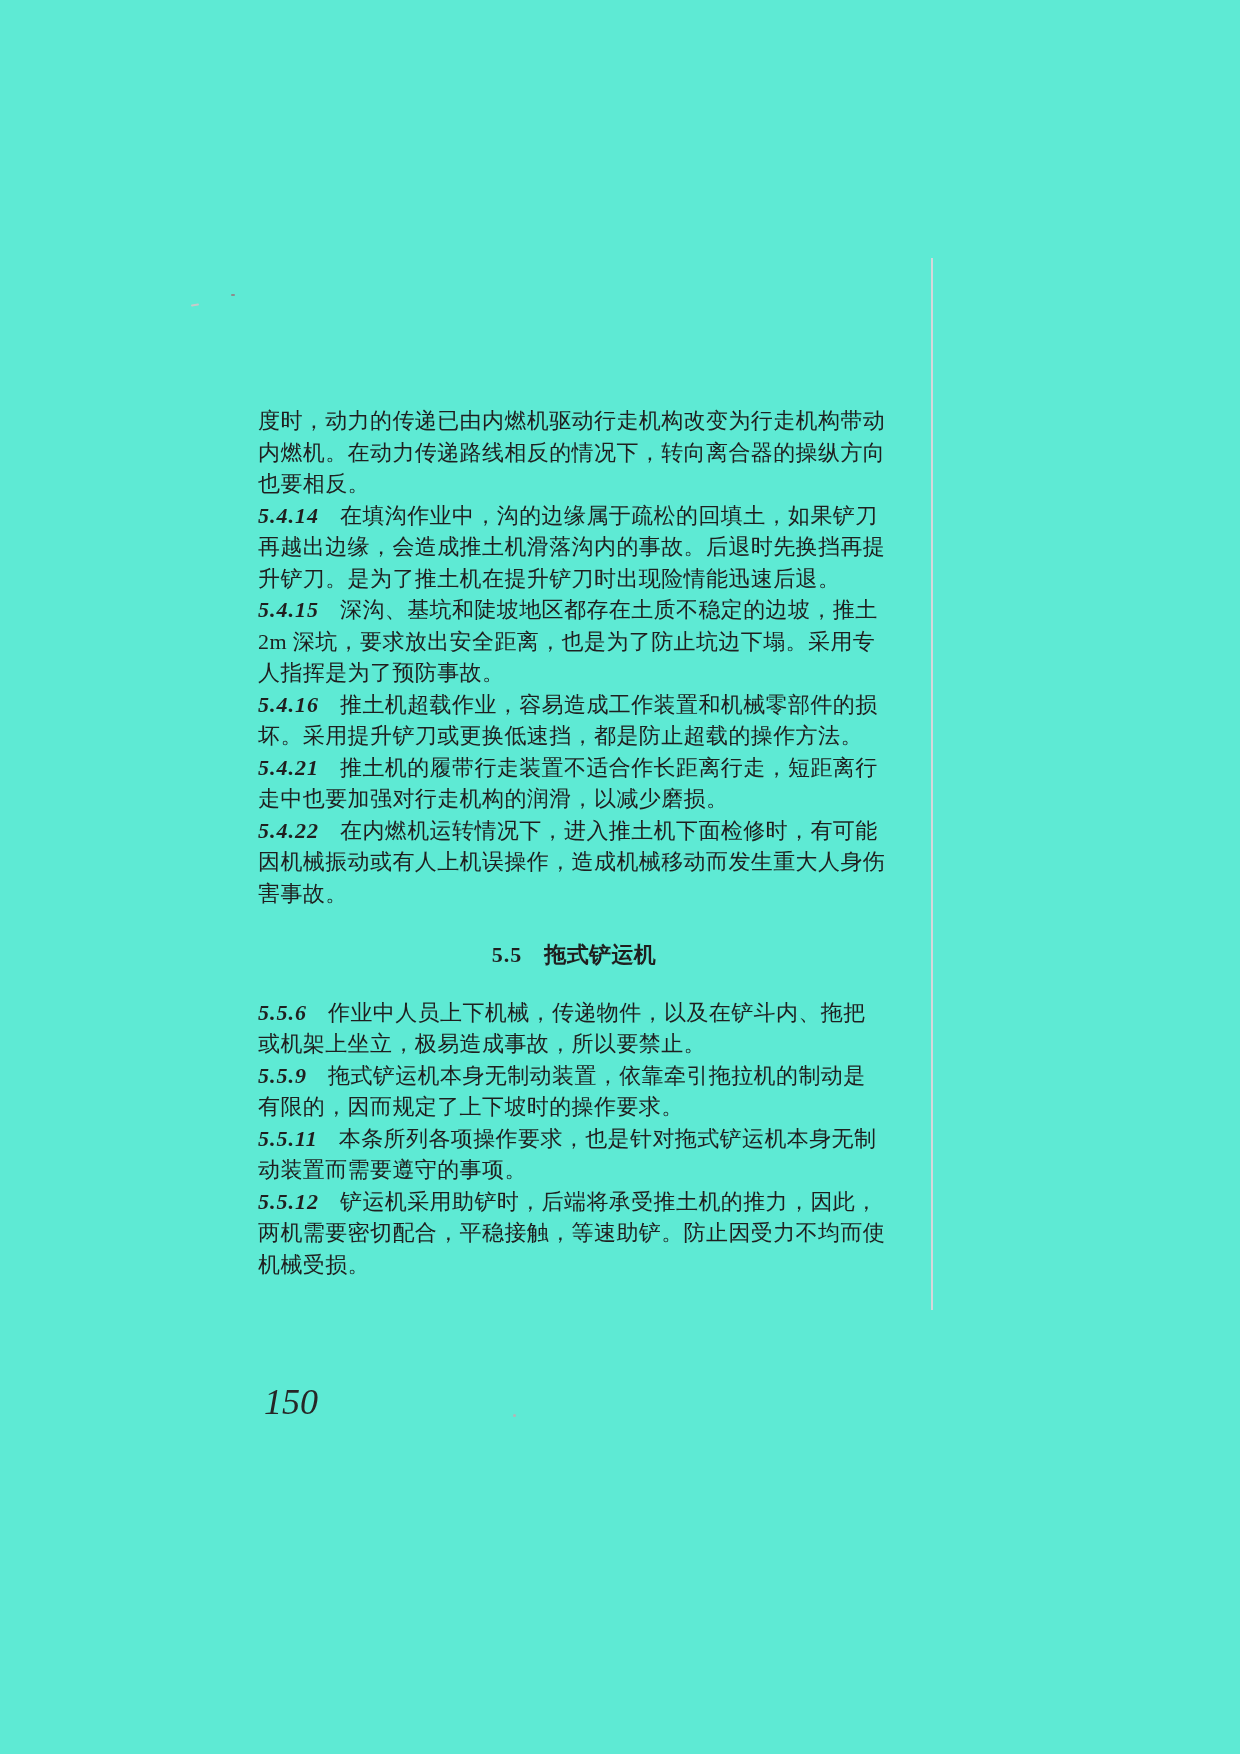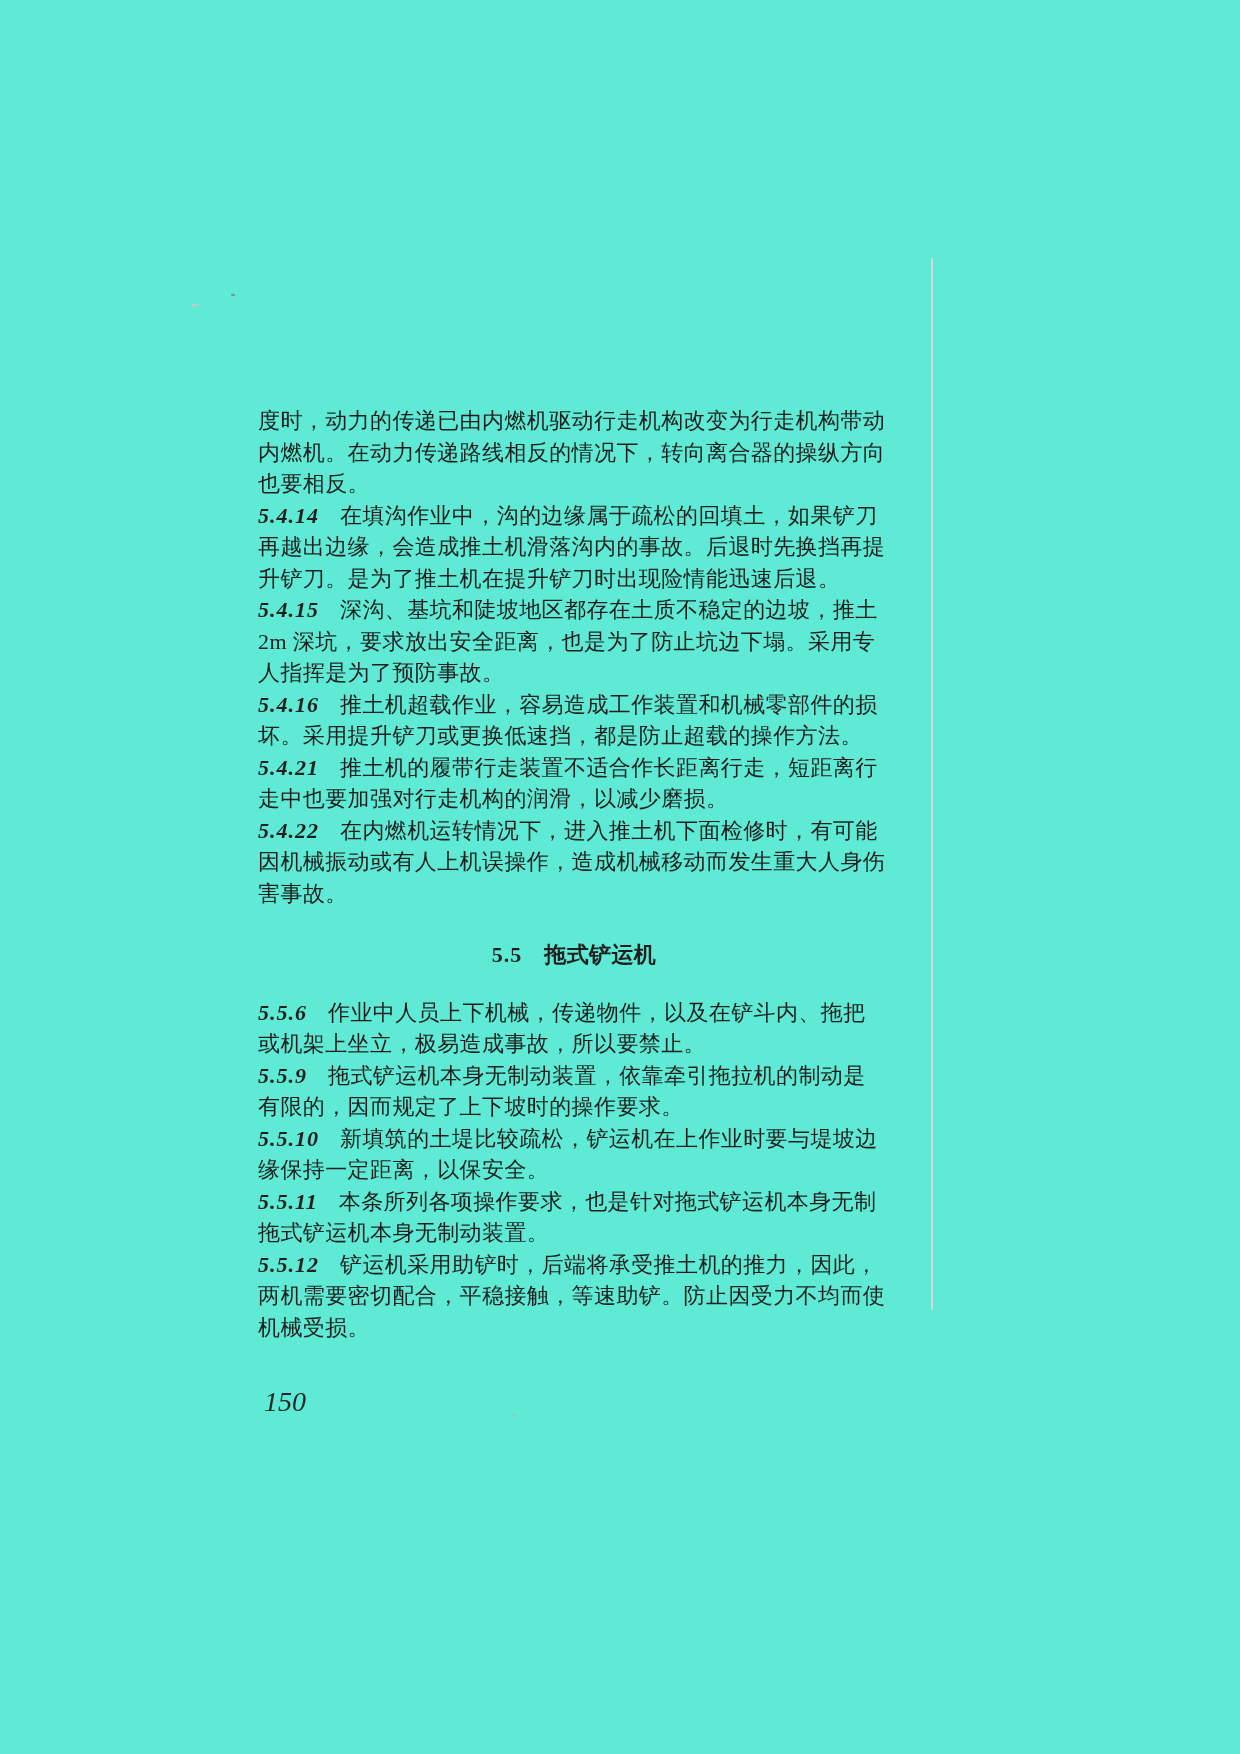--- a/index.html
+++ b/index.html
@@ -32,21 +32,21 @@
     margin-bottom:26px;
     text-align:center;
     font-weight:bold;
     height:31.5px;
   }
   .heading .hnum{margin-right:22px;letter-spacing:1px;}
   .pageno{
     position:absolute;
     left:264px;top:1386px;
     font-style:italic;
-    font-size:28px;
+    font-size:36px;
     line-height:32px;
     color:#262626;
   }
   
   .edge-line{
     position:absolute;
     left:931px;top:258px;
     width:2px;height:1052px;
     background:#d5d7da;
   }
@@ -116,28 +116,24 @@
     <div class="para">
       <div class="line"><span class="clause-num">5.5.6</span><span>作业中人员上下机械，传递物件，以及在铲斗内、拖把</span></div>
       <div class="line">或机架上坐立，极易造成事故，所以要禁止。</div>
     </div>
 
     <div class="para">
       <div class="line"><span class="clause-num">5.5.9</span><span>拖式铲运机本身无制动装置，依靠牵引拖拉机的制动是</span></div>
       <div class="line">有限的，因而规定了上下坡时的操作要求。</div>
     </div>
 
-    <div class="para">
-      <div class="line"><span class="clause-num">5.5.10</span><span>新填筑的土堤比较疏松，铲运机在上作业时要与堤坡边</span></div>
-      <div class="line">缘保持一定距离，以保安全。</div>
-    </div>
 
     <div class="para">
       <div class="line"><span class="clause-num">5.5.11</span><span>本条所列各项操作要求，也是针对拖式铲运机本身无制</span></div>
-      <div class="line">拖式铲运机本身无制动装置。</div>
+      <div class="line">动装置而需要遵守的事项。</div>
     </div>
 
     <div class="para">
       <div class="line"><span class="clause-num">5.5.12</span><span>铲运机采用助铲时，后端将承受推土机的推力，因此，</span></div>
       <div class="line">两机需要密切配合，平稳接触，等速助铲。防止因受力不均而使</div>
       <div class="line">机械受损。</div>
     </div>
 
   </div>
 

